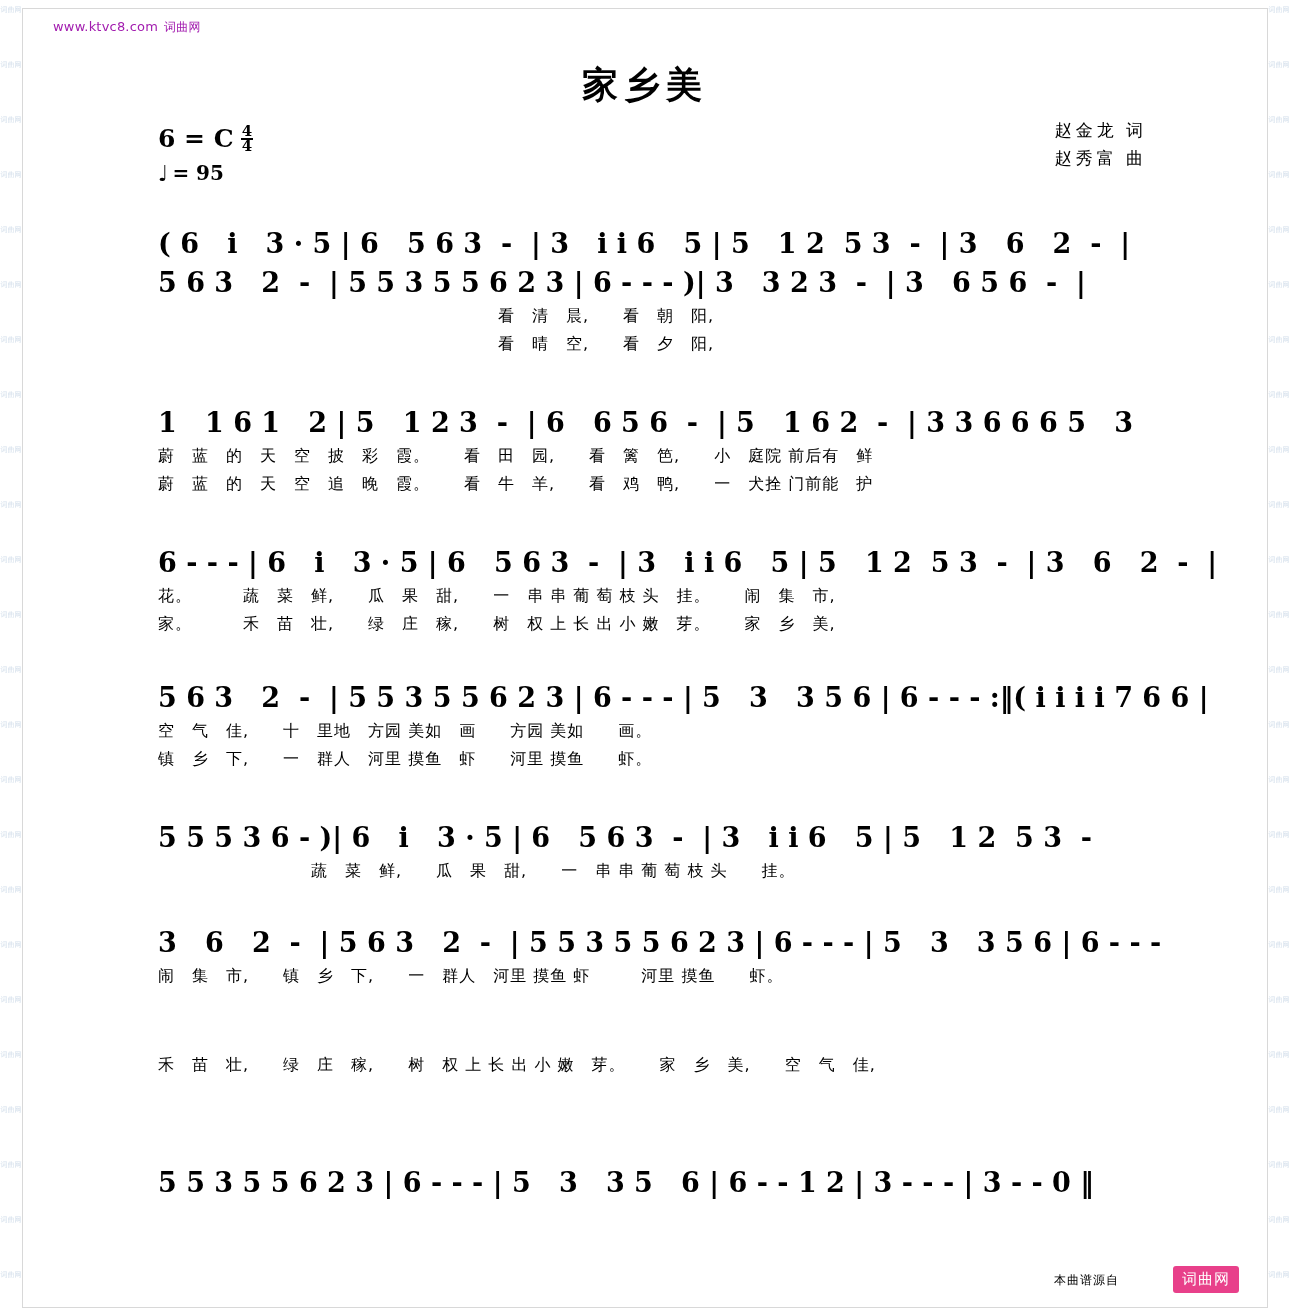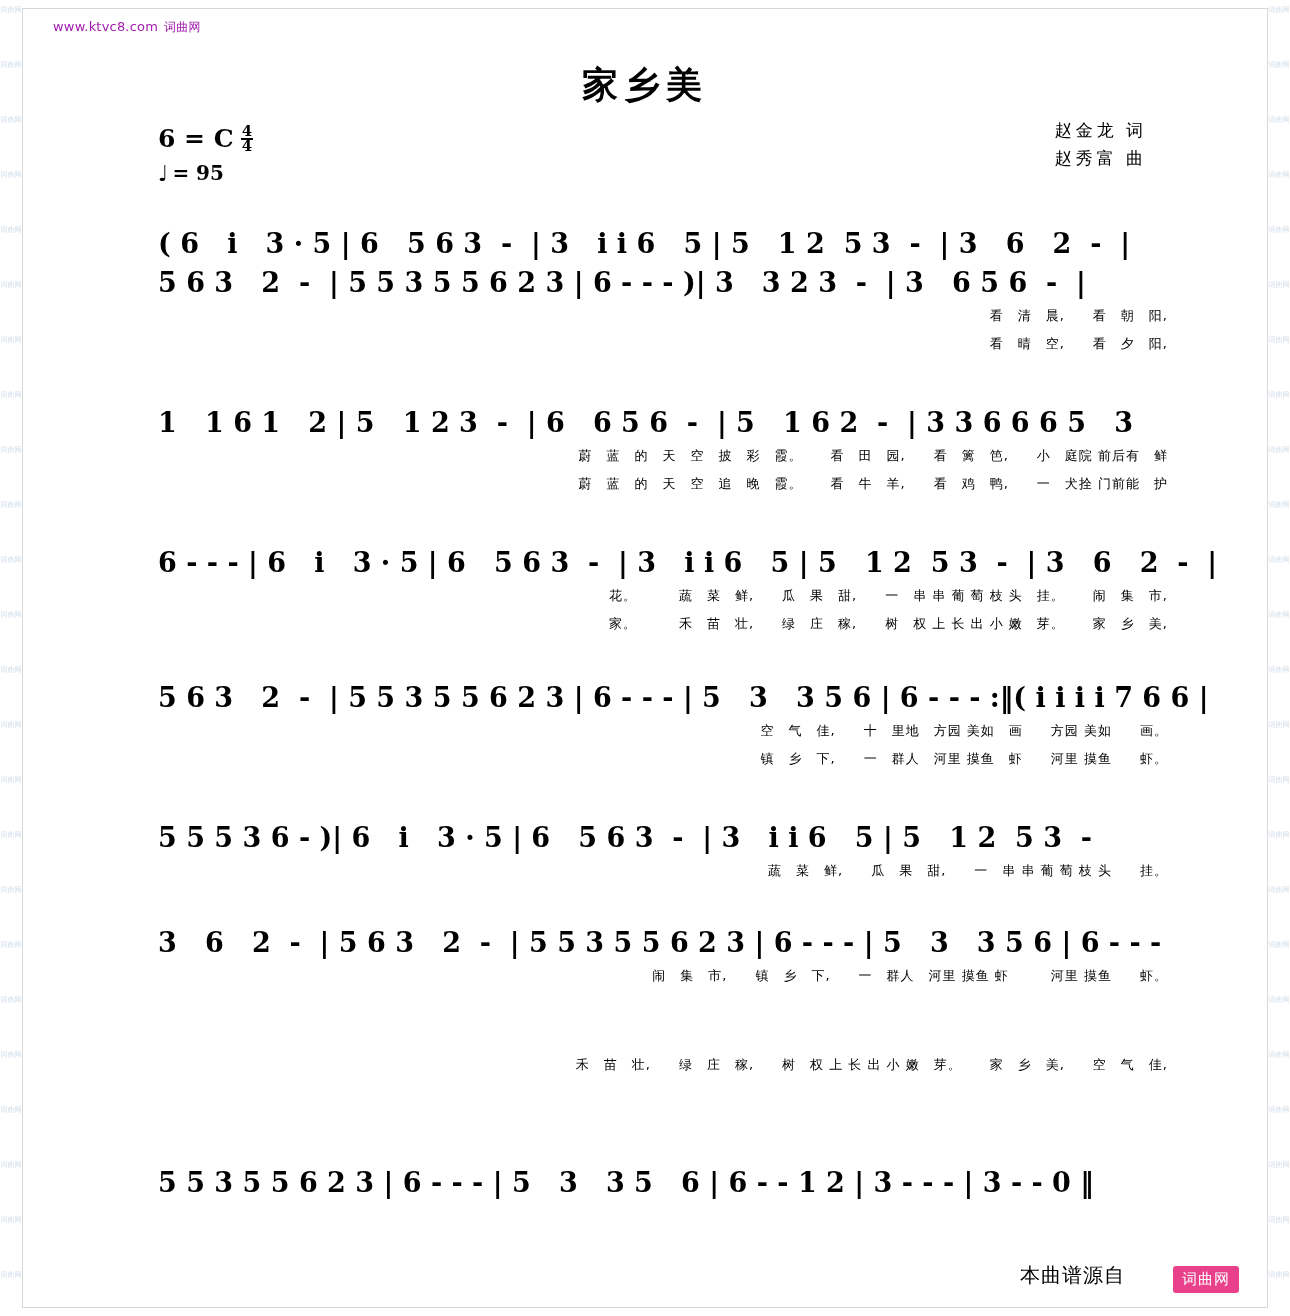--- a/index.html
+++ b/index.html
@@ -91,30 +91,29 @@
   .notes{
     font-family:"DejaVu Serif", serif;
     font-size:27px;font-weight:bold;
     letter-spacing:0px;
     white-space:pre;
     line-height:34px;
     height:36px;
   }
   .lyric{
     font-family:"DejaVu Sans", sans-serif;
-    font-size:13px;
+    font-size:16px;
     white-space:pre;
     line-height:28px;
     letter-spacing:1px;
     height:28px;
-    text-align:right;
   }
   .footer-note{
-    position:absolute;right:142px;bottom:18px;
-    font-size:20px;font-family:"DejaVu Sans", sans-serif;
+    position:absolute;right:148px;bottom:18px;
+    font-size:12px;font-family:"DejaVu Sans", sans-serif;
     letter-spacing:1px;
     margin-left:8px;
   }
   .footer-badge{
     position:absolute;right:28px;bottom:14px;
     background:#e8408a;color:#fff;
     font-size:15px;padding:4px 9px;border-radius:3px;
     font-family:"DejaVu Sans", sans-serif;
     letter-spacing:1px;
   }

